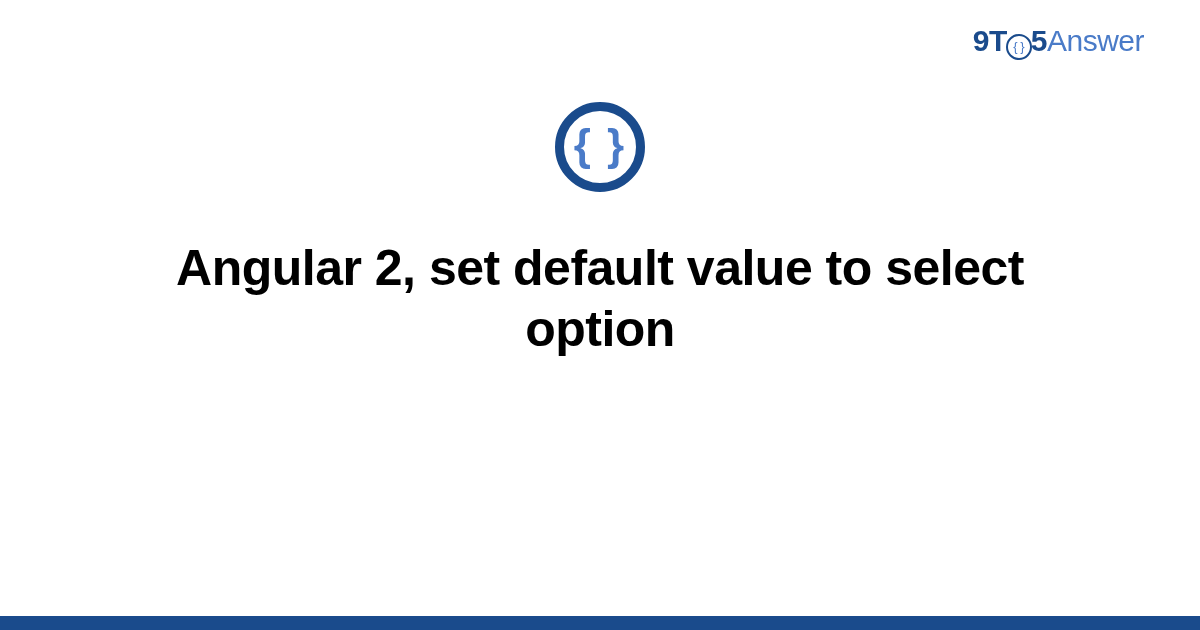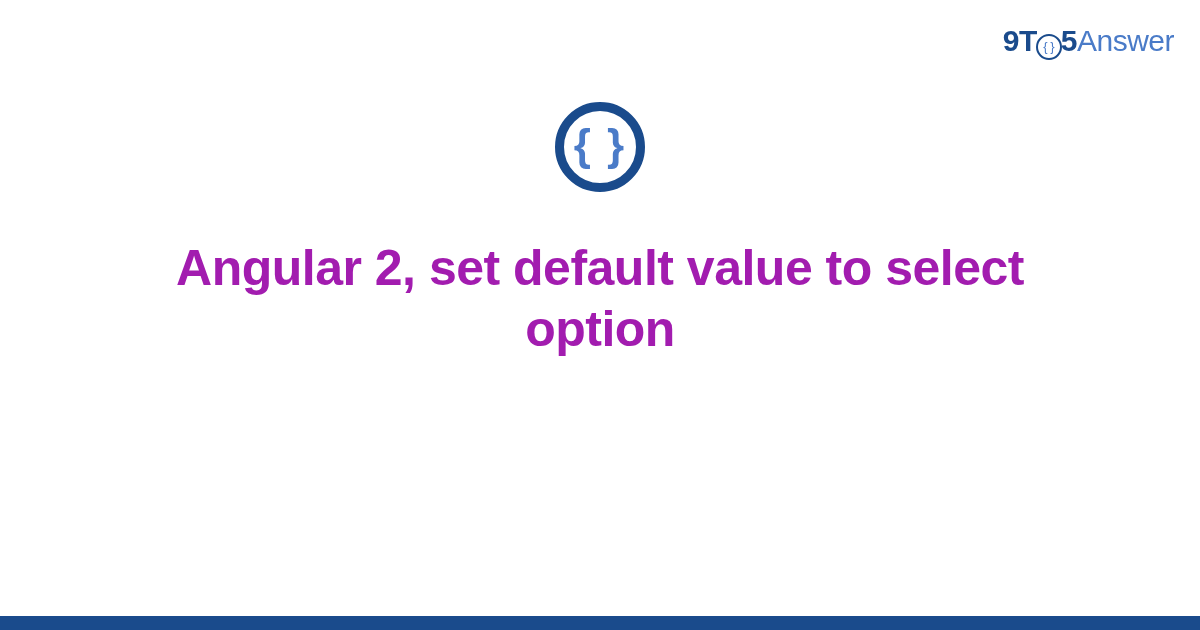--- a/index.html
+++ b/index.html
@@ -11,21 +11,21 @@
       width: 1200px;
       height: 630px;
       background: #ffffff;
       font-family: -apple-system, BlinkMacSystemFont, "Segoe UI", Helvetica, Arial, sans-serif;
       position: relative;
       overflow: hidden;
     }
     .brand-logo {
       position: absolute;
       top: 24px;
-      right: 26px;
+      right: 56px;
       font-size: 30px;
       font-weight: 600;
       letter-spacing: -0.5px;
     }
     .brand-9t {
       color: #1a4b8c;
       font-weight: 700;
     }
     .brand-o {
       display: inline-flex;
@@ -76,21 +76,21 @@
       color: #4a7bc8;
       letter-spacing: 2px;
       font-family: "Segoe UI", Arial, sans-serif;
       line-height: 1;
       position: relative;
       top: -2px;
     }
     .title {
       font-size: 50px;
       font-weight: 700;
-      color: #a21caf;
+      color: #000000;
       text-align: center;
       line-height: 1.22;
       max-width: 950px;
       letter-spacing: -0.5px;
     }
     .bottom-bar {
       position: absolute;
       bottom: 0;
       left: 0;
       right: 0;

